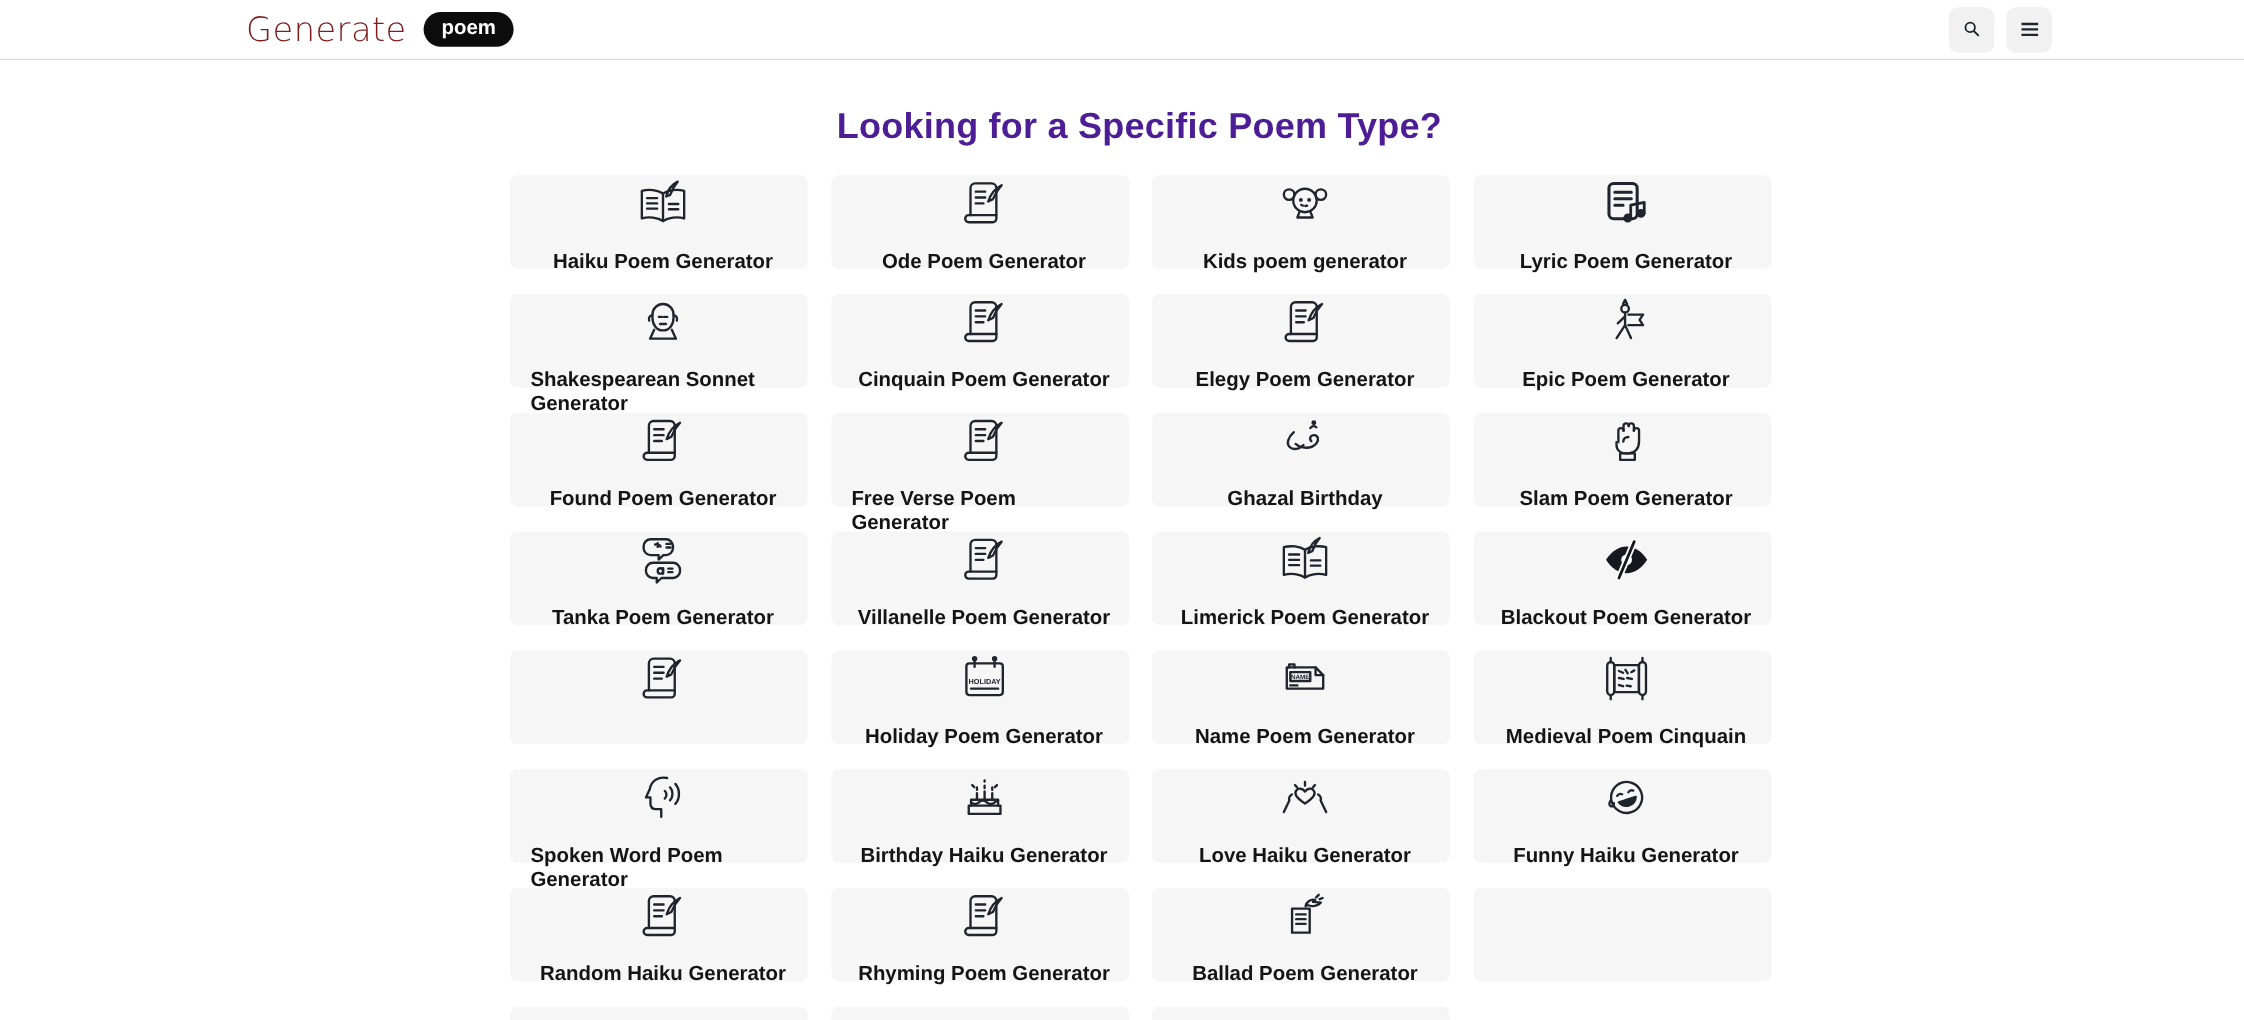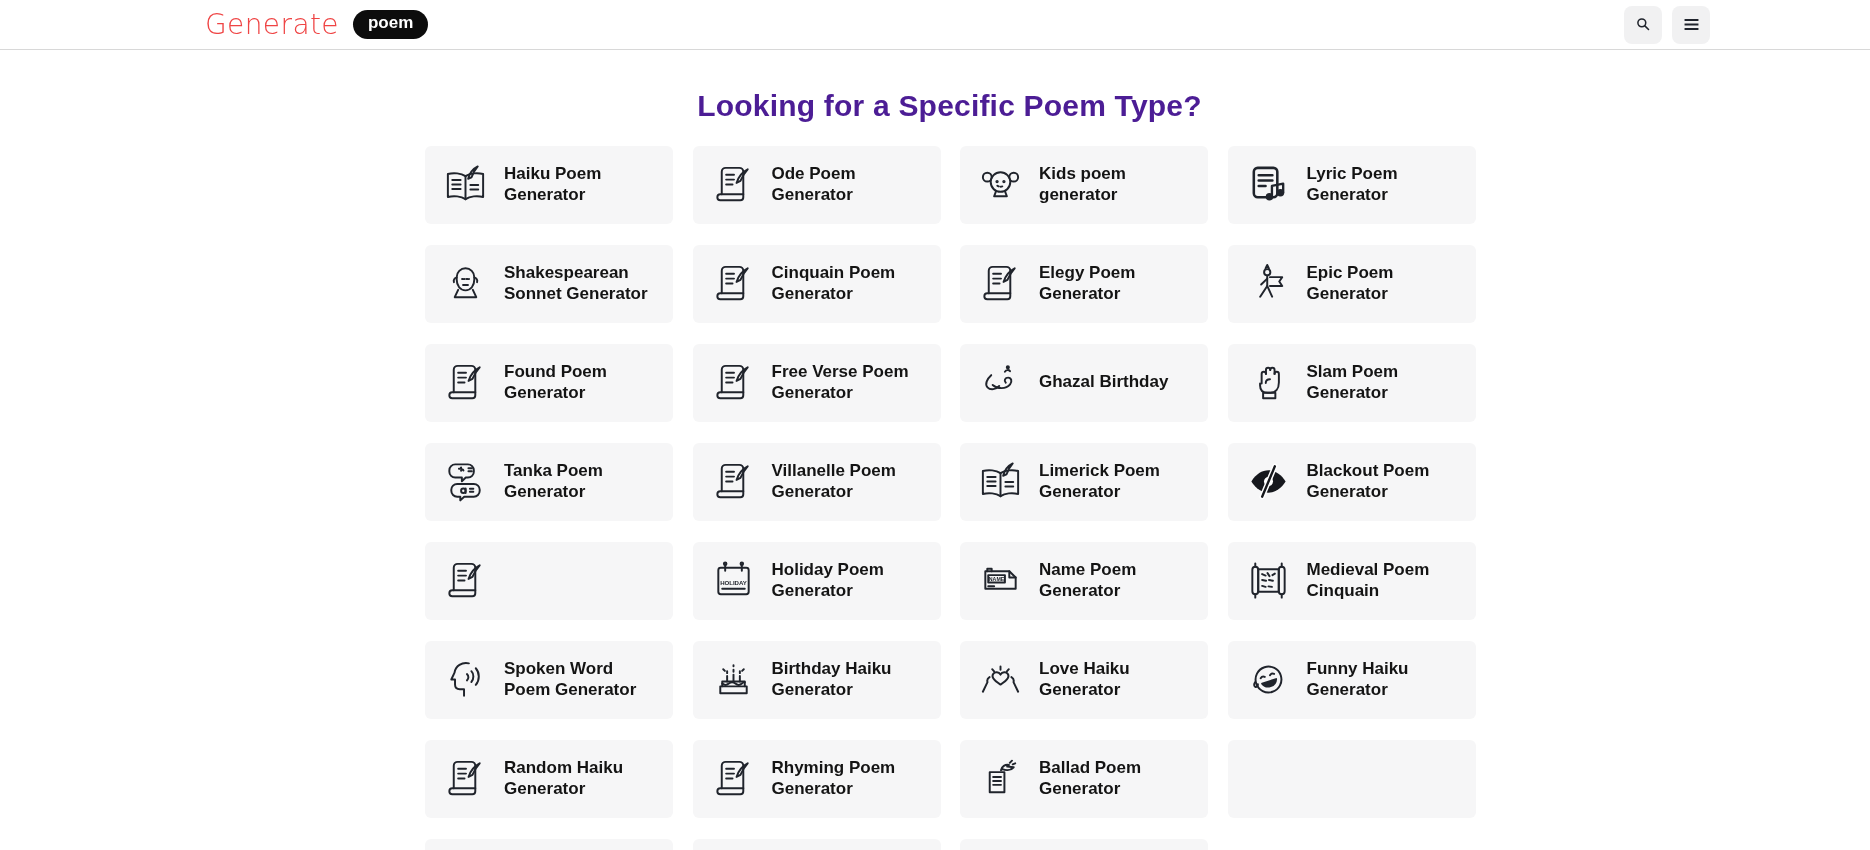--- a/index.html
+++ b/index.html
@@ -10,21 +10,21 @@
   }
   .header {
     height: 50px;
     display: flex; align-items: center; justify-content: space-between;
     border-bottom: 1px solid var(--divider, #d8d8d8);
     padding: 0 160px 0 205px;
     background: #fff;
   }
   .brand { display: flex; align-items: center; gap: 14px; cursor: pointer; }
   .brand-name {
-    font-size: 28px; font-weight: 300; letter-spacing: 0.4px; color: #ef4444;
+    font-size: 28px; font-weight: 300; letter-spacing: 0.4px; color: #7f1d1d;
     font-family: "DejaVu Sans", sans-serif;
   }
   .brand-badge {
     background: var(--badge-bg, #0c0c0c); color: #fff;
     font-family: Liberation Sans, sans-serif;
     font-size: 17px; font-weight: 700;
     padding: 3px 15px 5px; border-radius: 16px; line-height: 1.2;
   }
   .header-actions { display: flex; gap: 10px; }
   .icon-btn {
@@ -43,21 +43,21 @@
   .grid {
     width: 1049px; margin: 24px 0 0 425px;
     display: grid; grid-template-columns: repeat(4, 248px);
     gap: 21px 19.5px;
   }
   .card {
     background: var(--card-bg, #f6f6f7);
     border-radius: 6px; height: 78px;
     display: flex; align-items: center;
     padding: 0 10px 0 17px; gap: 15px;
-    text-decoration: none; color: inherit; cursor: pointer;
+    text-decoration: none; color: inherit; cursor: pointer; flex-direction: column;
   }
   .card-icon { width: 47px; height: 47px; flex: 0 0 47px; display: flex; }
   .card-icon svg { width: 100%; height: 100%; }
   .card-label {
     font-size: 17px; font-weight: 700; line-height: 1.22; color: #141414;
   }
   .card-stub { height: 78px; }
 </style>
 </head>
 <body>

